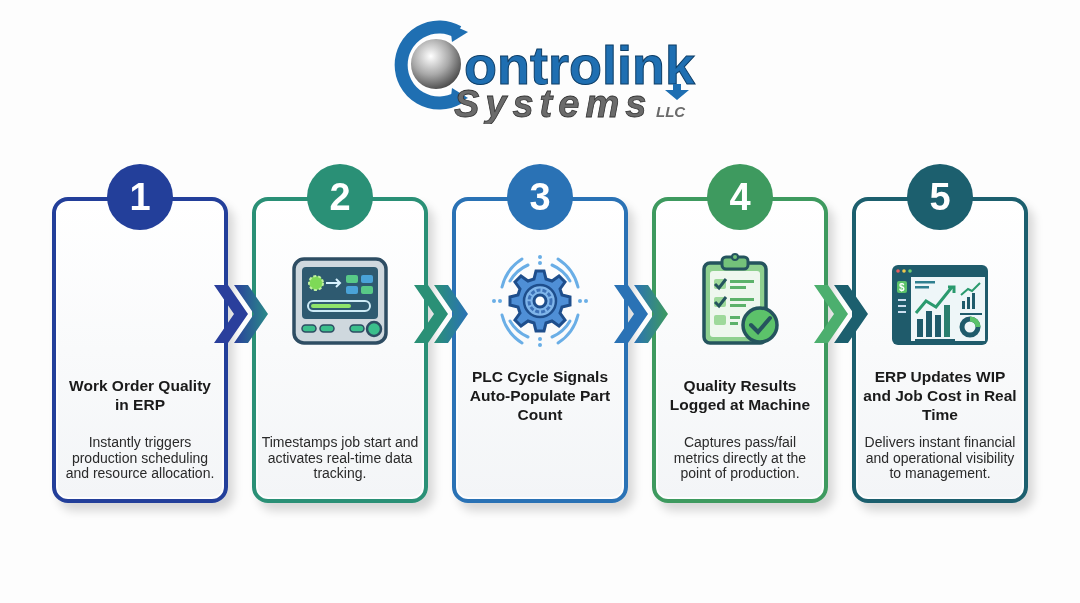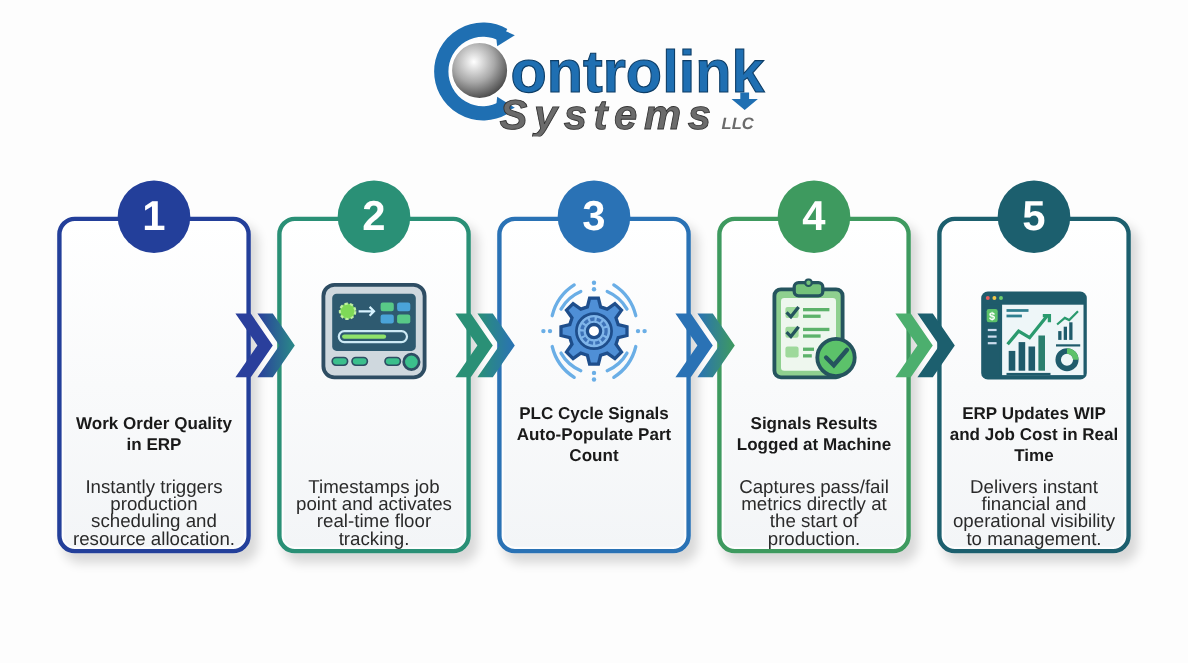--- a/index.html
+++ b/index.html
@@ -26,21 +26,21 @@
   }
   .icon { position: absolute; top: 52px; left: 50%; transform: translateX(-50%); width: 100px; height: 96px; }
   .icon svg { width: 100%; height: 100%; }
   .title {
     position: absolute; top: 165px; left: 6px; right: 6px;
     text-align: center; font-weight: bold; font-size: 15.5px; line-height: 19px; color: #1a1a1a;
     height: 58px; display: flex; align-items: center; justify-content: center;
   }
   .desc {
     position: absolute; top: 234px; left: 4px; right: 4px;
-    text-align: center; font-size: 17px; line-height: 15.5px; color: #2a2a2a;
+    text-align: center; font-size: 14px; line-height: 15.5px; color: #2a2a2a;
   }
   .chev { position: absolute; top: 283px; width: 58px; height: 62px; }
   .chev svg { width: 100%; height: 100%; }
 </style>
 </head>
 <body>
 
 <div class="logo">
   <svg viewBox="0 0 310 110">
     <defs>
@@ -80,21 +80,21 @@
       <rect x="56" y="33" width="12" height="8" rx="2" fill="#4aa3d8"></rect>
       <rect x="71" y="33" width="12" height="8" rx="2" fill="#58c987"></rect>
       <rect x="18" y="48" width="62" height="10" rx="5" fill="none" stroke="#cdeaf5" stroke-width="2"></rect>
       <rect x="21" y="51" width="40" height="4" rx="2" fill="#8fe36a"></rect>
       <rect x="12" y="72" width="14" height="7" rx="3.5" fill="#3bbf8c" stroke="#2e4d63" stroke-width="1.5"></rect>
       <rect x="30" y="72" width="14" height="7" rx="3.5" fill="#3bbf8c" stroke="#2e4d63" stroke-width="1.5"></rect>
       <rect x="60" y="72" width="14" height="7" rx="3.5" fill="#3bbf8c" stroke="#2e4d63" stroke-width="1.5"></rect>
       <circle cx="84" cy="76" r="7" fill="#3bbf8c" stroke="#2e4d63" stroke-width="2.5"></circle>
     </svg>
   </div>
-  <div class="desc">Timestamps job point and activates real-time floor tracking.</div>
+  <div class="desc">Timestamps job start and activates real-time data tracking.</div>
 </div>
 
 <div class="card" style="left:452px;border-color:#2a72b5;">
   <div class="num" style="background:#2a72b5;">3</div>
   <div class="icon">
     <svg viewBox="0 0 100 96">
       <g fill="none" stroke="#6aaee6" stroke-width="3" stroke-linecap="round">
         <path d="M20 28 A38 38 0 0 1 38 12"></path>
           <path d="M12 34 A46 46 0 0 1 32 6"></path>
         <path d="M80 28 A38 38 0 0 0 62 12"></path>
@@ -139,22 +139,22 @@
       <path d="M25 49 L29 53 L36 44" stroke="#25545e" stroke-width="3" fill="none"></path>
       <rect x="40" y="45" width="24" height="3" fill="#5cb26a"></rect>
         <rect x="40" y="51" width="16" height="3" fill="#5cb26a"></rect>
       <rect x="24" y="62" width="12" height="10" rx="2" fill="#9ed99b"></rect>
       <rect x="40" y="63" width="10" height="3" fill="#5cb26a"></rect>
         <rect x="40" y="69" width="8" height="3" fill="#5cb26a"></rect>
       <circle cx="70" cy="72" r="17" fill="#5cc26a" stroke="#25545e" stroke-width="3.5"></circle>
       <path d="M61 72 L68 79 L80 65" stroke="#25545e" stroke-width="4" fill="none" stroke-linecap="round"></path>
     </svg>
   </div>
-  <div class="title">Signals Results Logged at Machine</div>
-  <div class="desc">Captures pass/fail metrics directly at the start of production.</div>
+  <div class="title">Quality Results Logged at Machine</div>
+  <div class="desc">Captures pass/fail metrics directly at the point of production.</div>
 </div>
 
 <div class="card" style="left:852px;border-color:#1c5f6e;">
   <div class="num" style="background:#1c5f6e;">5</div>
   <div class="icon">
     <svg viewBox="0 0 100 96">
       <rect x="2" y="12" width="96" height="80" rx="6" fill="#1f5b6b"></rect>
       <circle cx="8" cy="18" r="1.8" fill="#e85d5d"></circle>
         <circle cx="14" cy="18" r="1.8" fill="#f2c94c"></circle>
         <circle cx="20" cy="18" r="1.8" fill="#6fcf6f"></circle>

